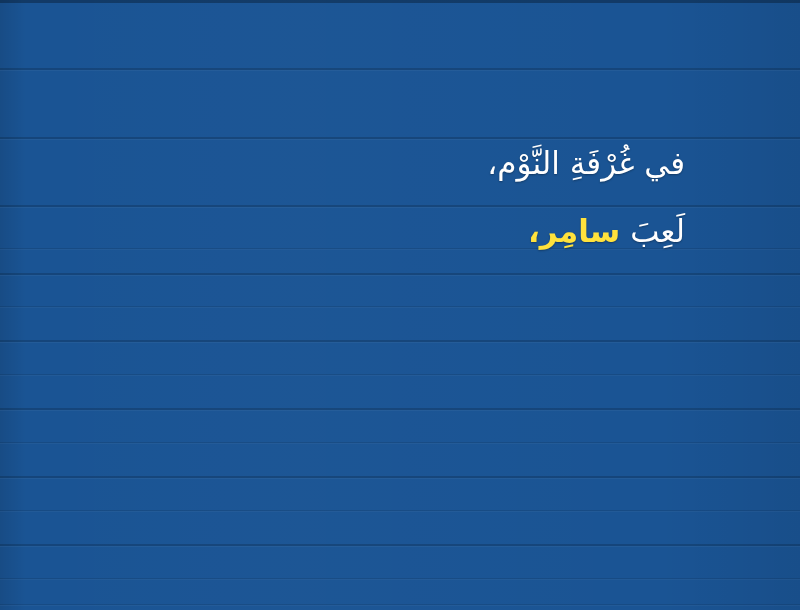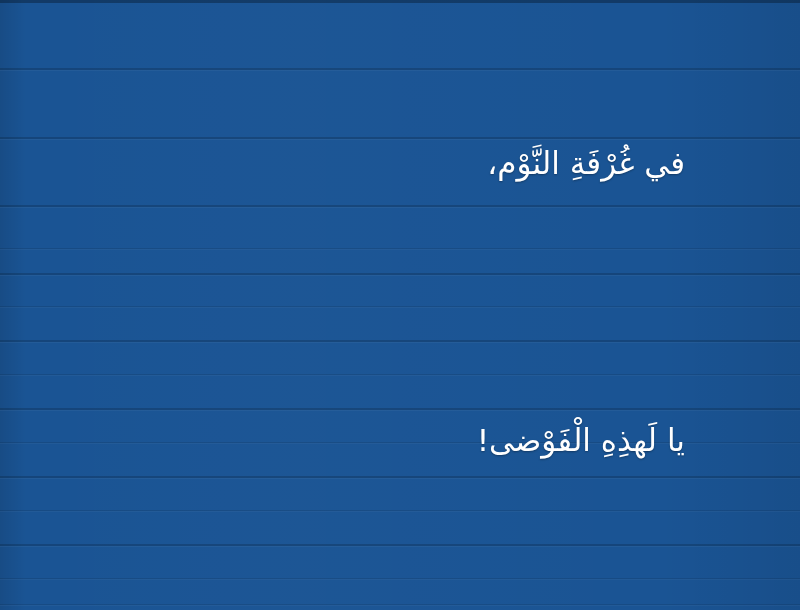--- a/index.html
+++ b/index.html
@@ -110,19 +110,19 @@
     <div class="rule faint" style="top:510px;"></div>
     <div class="rule" style="top:544px;"></div>
     <div class="rule faint" style="top:578px;"></div>
     <div class="rule faint" style="top:604px;"></div>
   </div>
 
   <div class="text-block">
 
     <div class="line line-1">في غُرْفَةِ النَّوْم،</div>
 
+    <div class="line line-2"><span>لَعِبَ</span><span>&nbsp;</span><span class="hl">سامِر،</span></div>
 
 
-    <div class="line line-4">يا لَهذِهِ الْفَوْضى!</div>
 
   </div>
 
 </div>
 
 </body></html>

